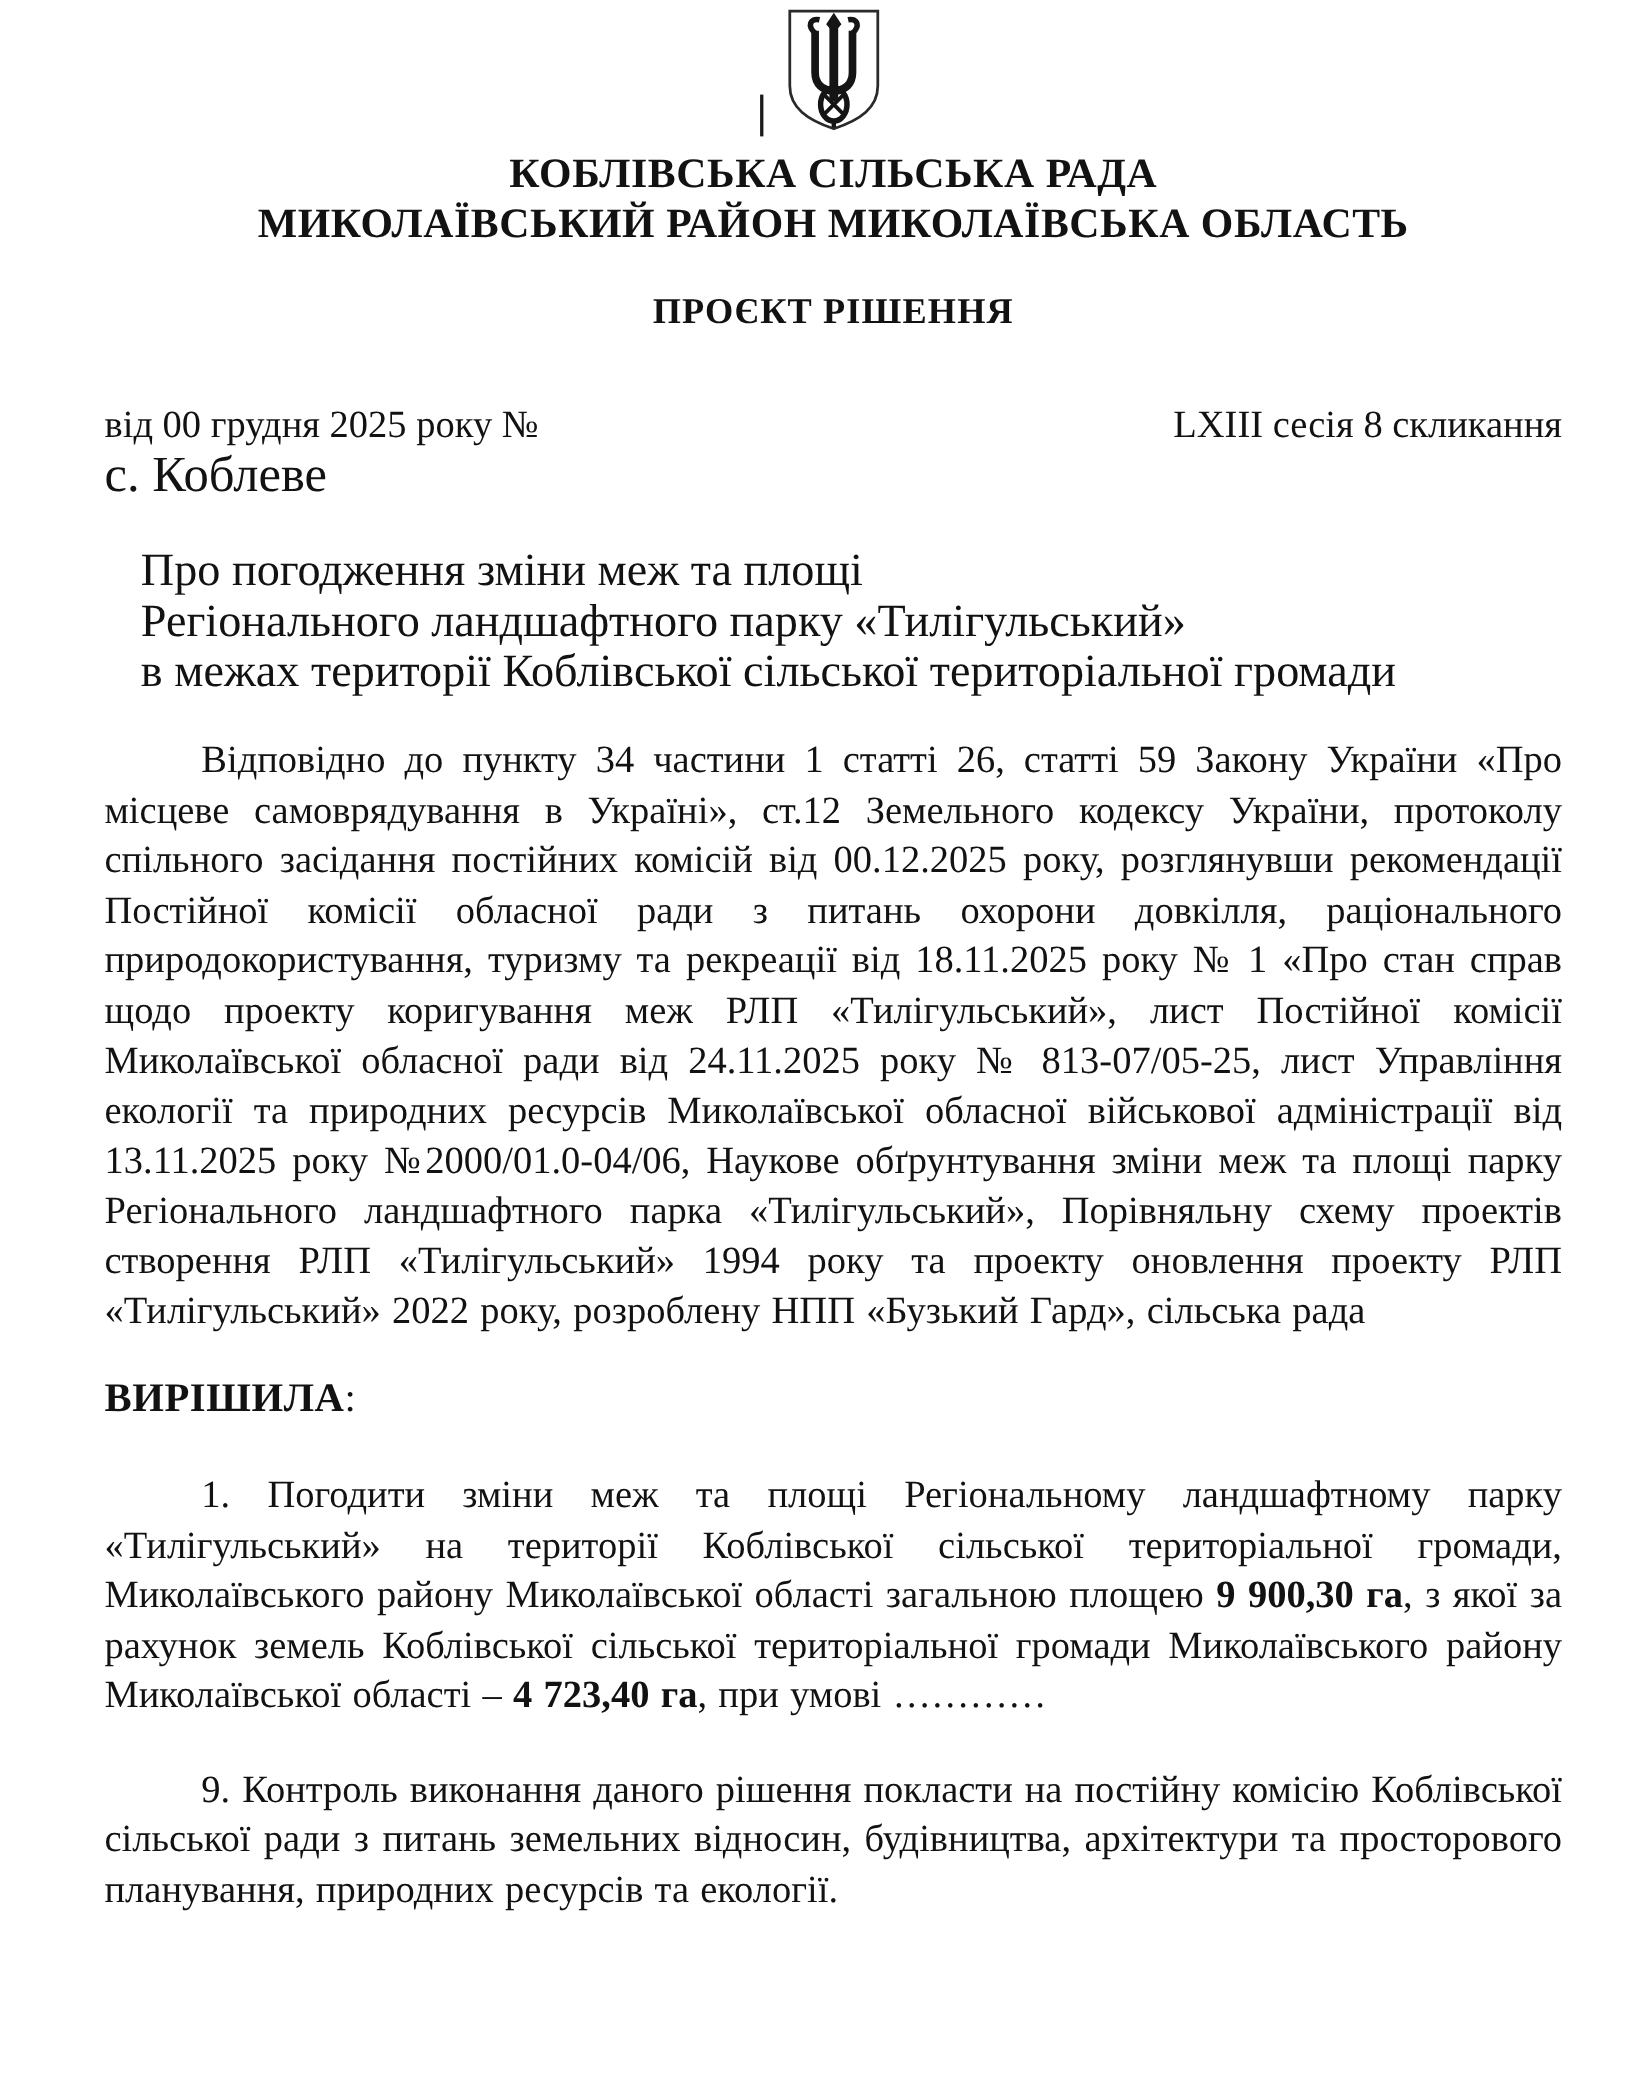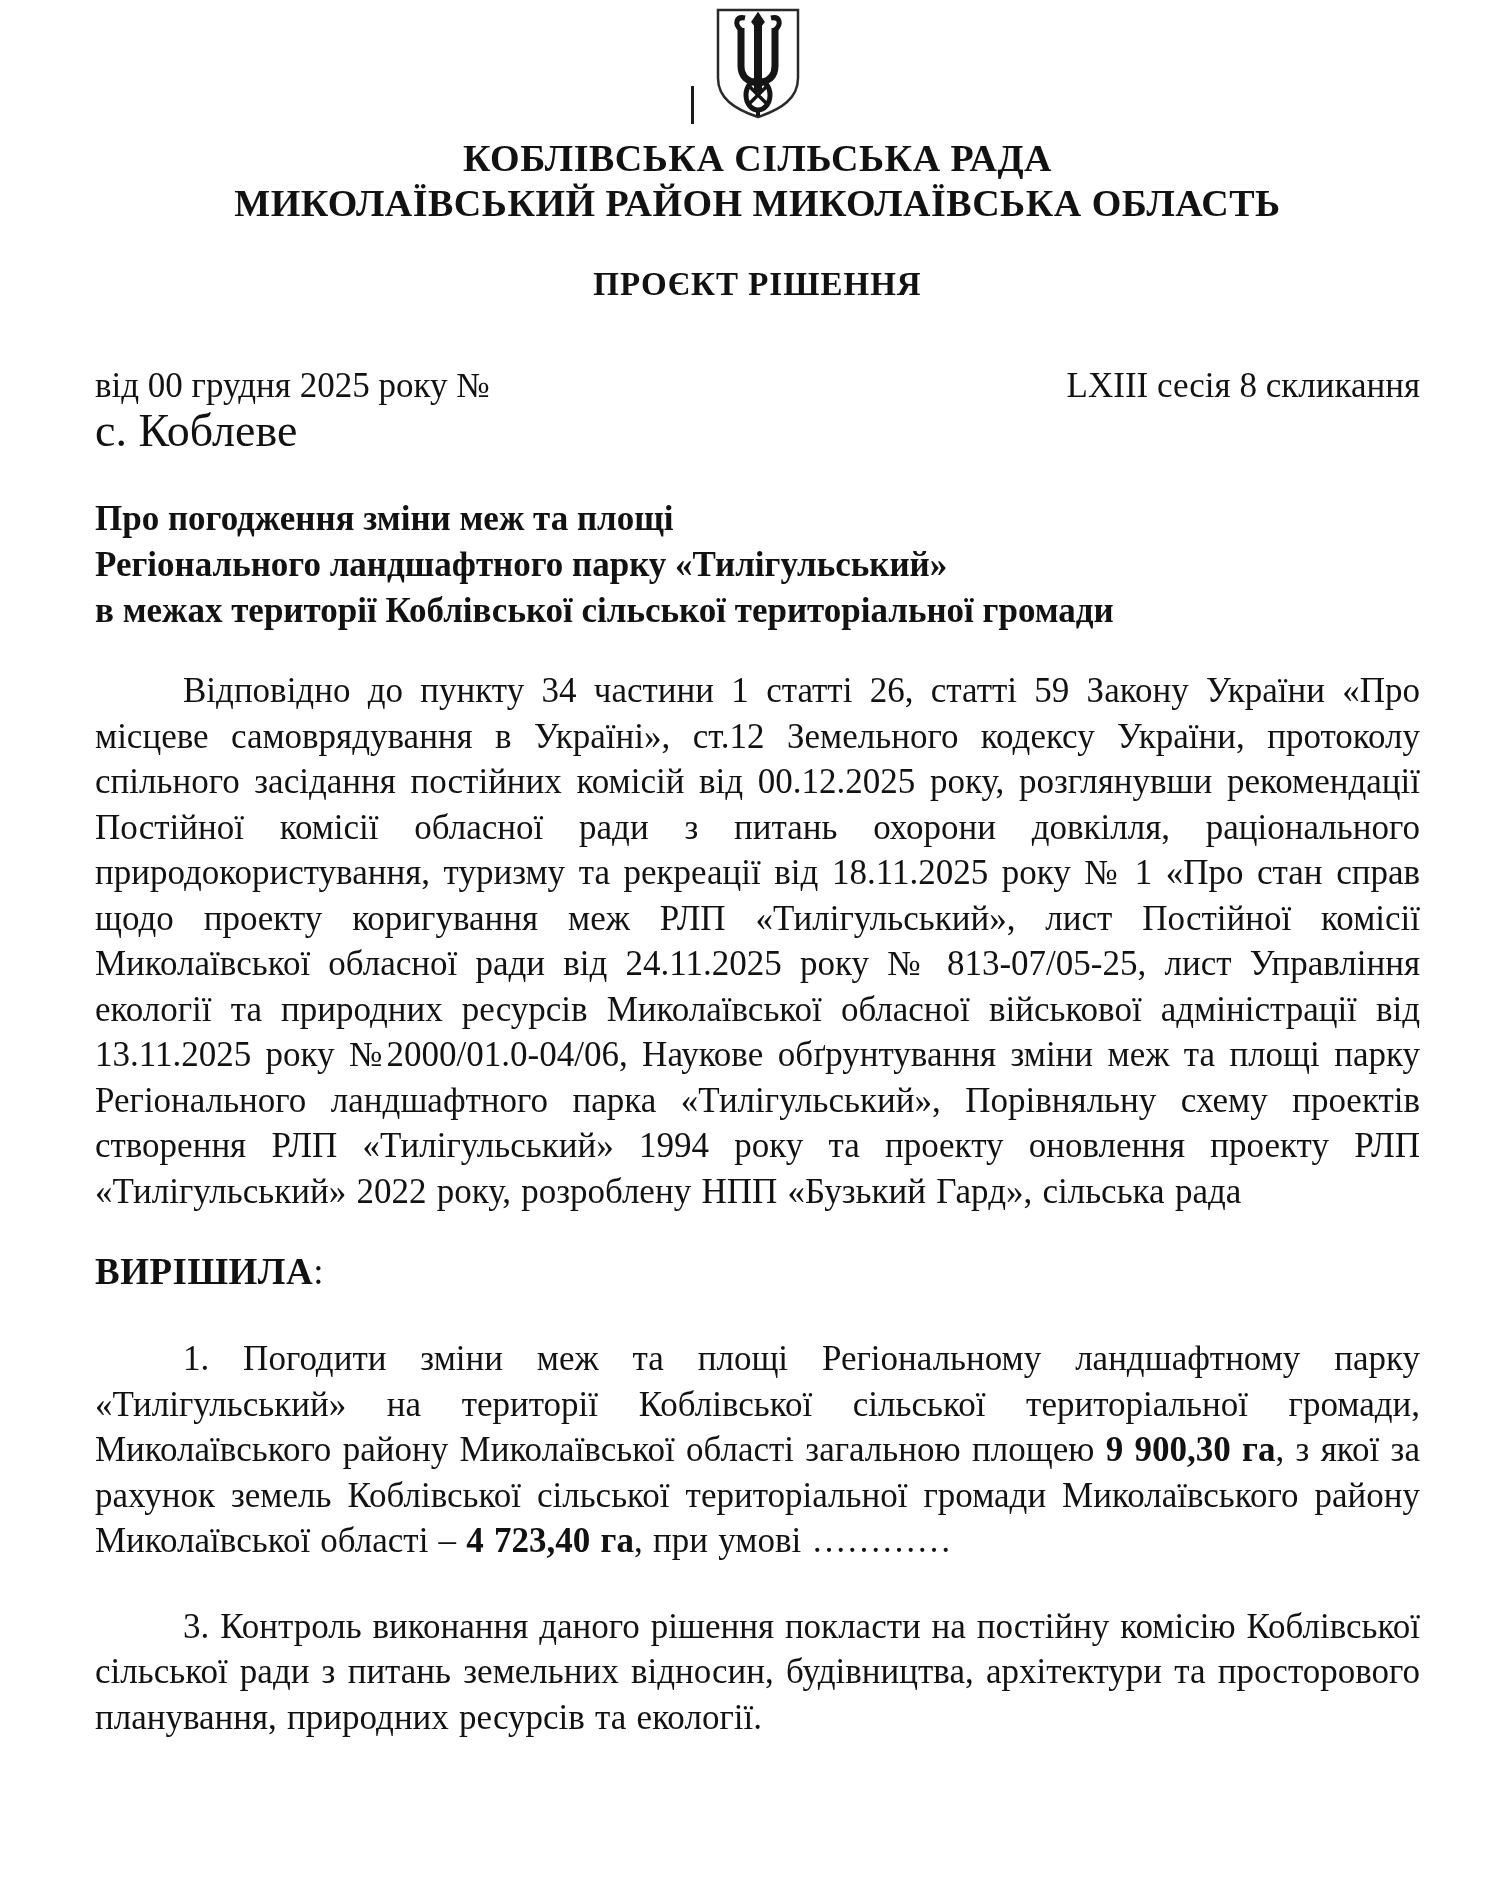--- a/index.html
+++ b/index.html
@@ -43,23 +43,24 @@
   .meta-row {
     margin-top: 56px;
     display: flex;
     justify-content: space-between;
     font-size: 35px;
     line-height: 45px;
   }
   .place-line { font-size: 46px; line-height: 45px; }
   .subject {
     margin-top: 43px;
-    font-weight: bold;
-    font-size: 35px;
+    font-weight: normal;
+    font-size: 42px;
     line-height: 46px;
+    margin-left: 33px;
   }
   .preamble {
     margin-top: 34px;
     font-size: 35px;
     line-height: 45.5px;
     text-align: justify;
     text-align-last: left;
     text-indent: 88px;
     word-spacing: 1.5px;
   }
@@ -130,15 +131,15 @@
   <p class="preamble">Відповідно до пункту 34 частини 1 статті 26, статті 59 Закону України «Про місцеве самоврядування в Україні», ст.12 Земельного кодексу України, протоколу спільного засідання постійних комісій від 00.12.2025 року, розглянувши рекомендації Постійної комісії обласної ради з питань охорони довкілля, раціонального природокористування, туризму та рекреації від 18.11.2025 року № 1 «Про стан справ щодо проекту коригування меж РЛП «Тилігульський», лист Постійної комісії Миколаївської обласної ради від 24.11.2025 року № 813-07/05-25, лист Управління екології та природних ресурсів Миколаївської обласної військової адміністрації від 13.11.2025 року №2000/01.0-04/06, Наукове обґрунтування зміни меж та площі парку Регіонального ландшафтного парка «Тилігульський», Порівняльну схему проектів створення РЛП «Тилігульський» 1994 року та проекту оновлення проекту РЛП «Тилігульський» 2022 року, розроблену НПП «Бузький Гард», сільська рада</p>
 
   <div class="resolved-line">
     <span class="resolved-word">ВИРІШИЛА</span><span>:</span>
   </div>
 
   <p class="item">
     <span>1. Погодити зміни меж та площі Регіональному ландшафтному парку «Тилігульський» на території Коблівської сільської територіальної громади, Миколаївського району Миколаївської області загальною площею </span><span class="b">9 900,30 га</span><span>, з якої за рахунок земель Коблівської сільської територіальної громади Миколаївського району Миколаївської області – </span><span class="b">4 723,40 га</span><span>, при умові …………</span>
   </p>
 
-  <p class="item item-2">3. Контроль виконання даного рішення покласти на постійну комісію Коблівської сільської ради з питань земельних відносин, будівництва, архітектури та просторового планування, природних ресурсів та екології.</p>
+  <p class="item item-2">9. Контроль виконання даного рішення покласти на постійну комісію Коблівської сільської ради з питань земельних відносин, будівництва, архітектури та просторового планування, природних ресурсів та екології.</p>
 
 </div>
 
 </body></html>

